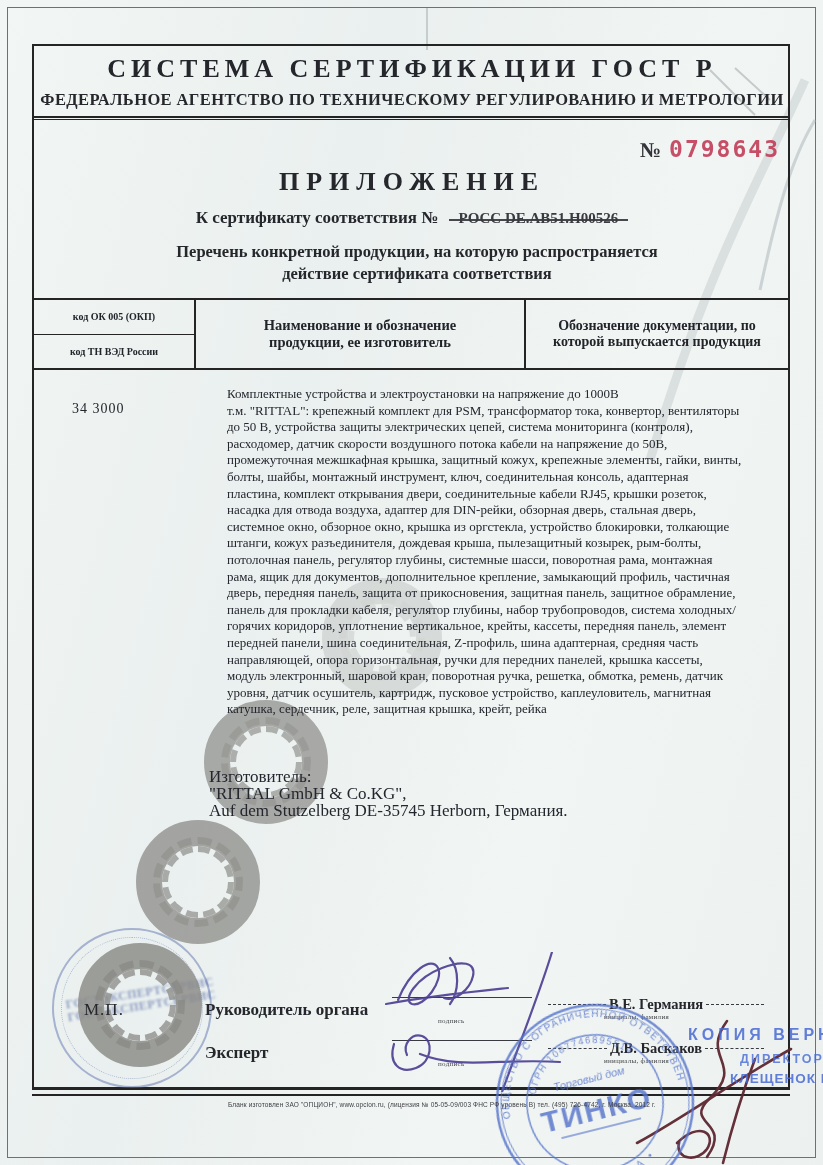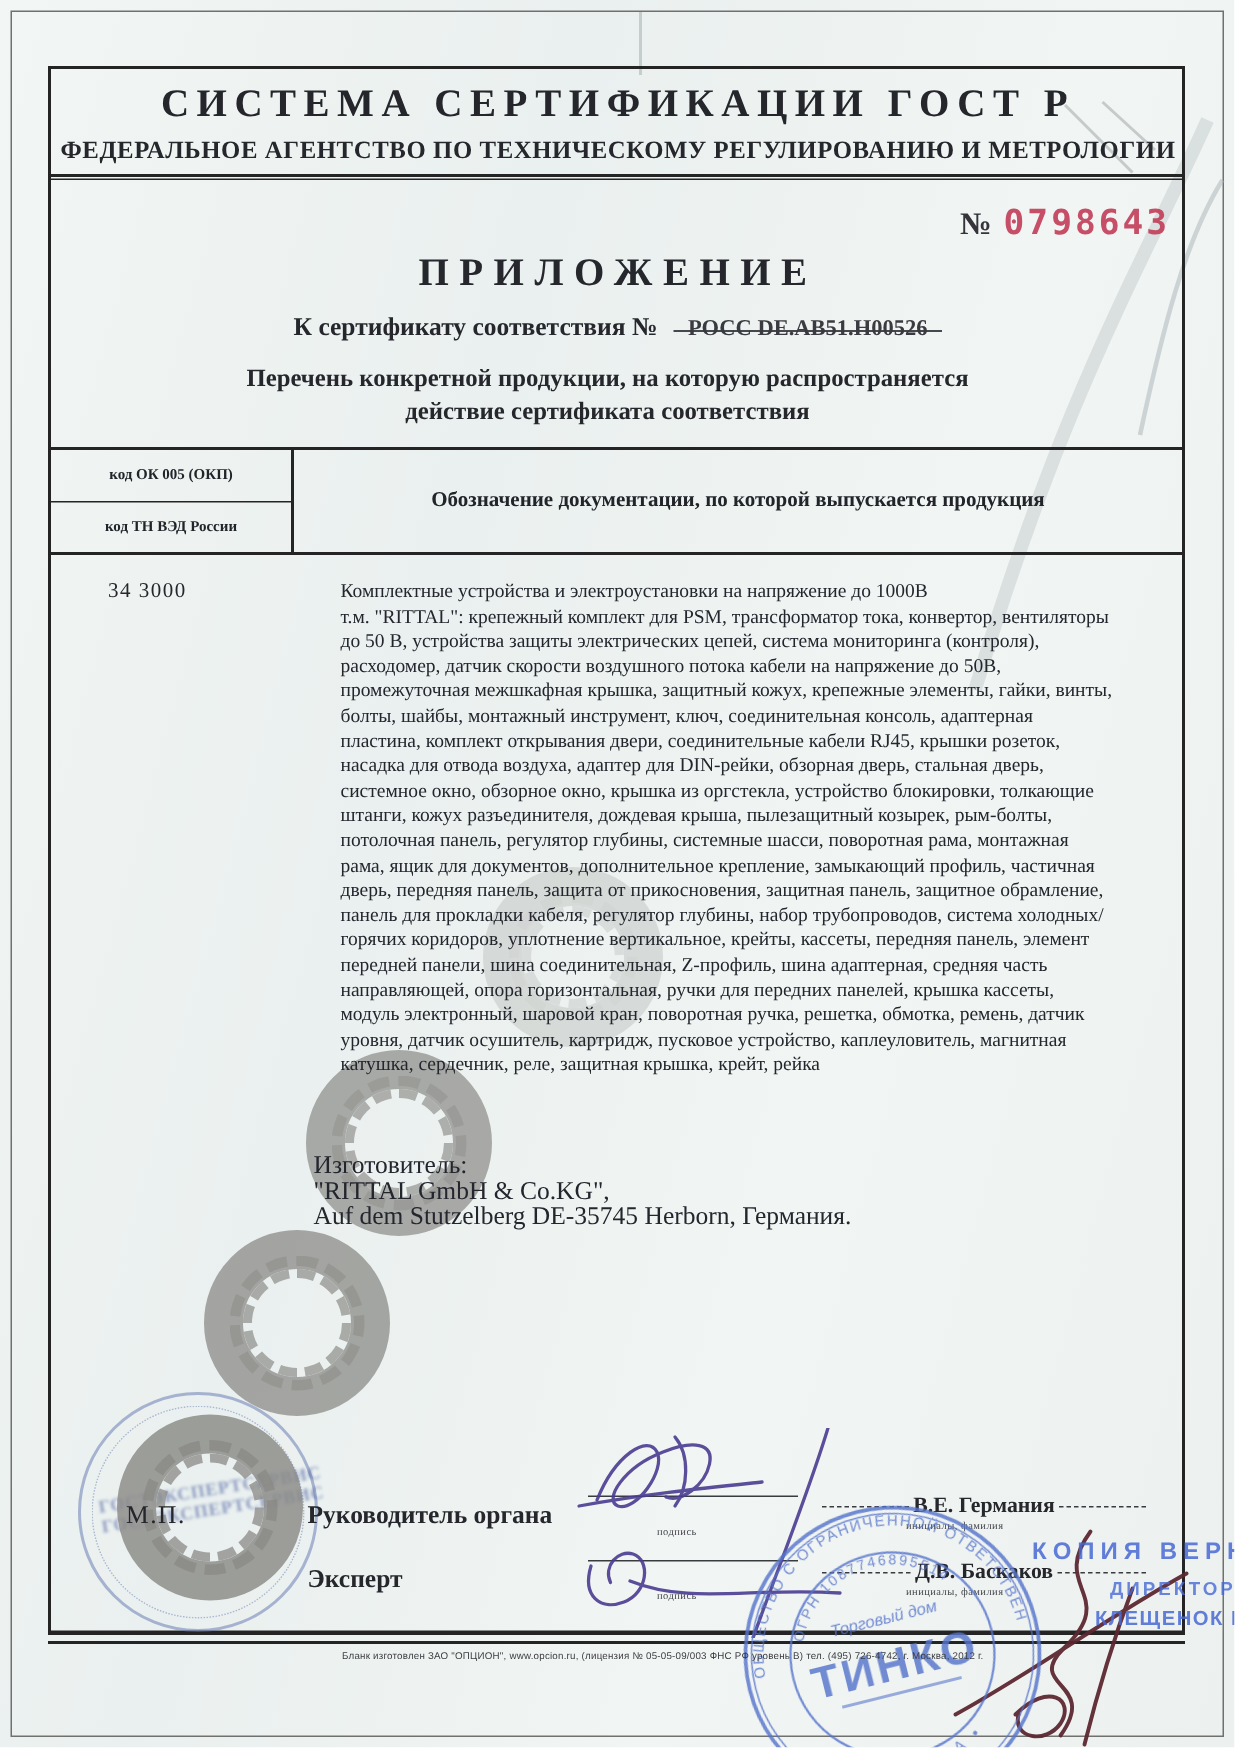--- a/index.html
+++ b/index.html
@@ -24,36 +24,36 @@
   .form-number .no{font-size:21px; font-weight:bold; color:#34343a;}
   .form-number .digits{font-family:"DejaVu Sans Mono",monospace; font-size:23px; color:#c23d58;
     letter-spacing:2px; margin-left:8px; font-weight:bold; opacity:.9;}
 
   .appendix-title{position:absolute; left:40px; top:167px; width:744px; text-align:center;
     font-size:26px; font-weight:bold; letter-spacing:7px; color:#26272c;}
   .cert-line{position:absolute; left:40px; top:208px; width:744px; text-align:center;
     font-size:17px; font-weight:bold; color:#26272c;}
   .cert-number{font-size:15px; font-weight:bold; color:#3a3b40; margin-left:6px; padding:0 10px;
     background:linear-gradient(to bottom,transparent 58%,#47484d 58%,#47484d 66%,transparent 66%);}
-  .list-subtitle{position:absolute; left:53px; width:704px; text-align:center;
+  .list-subtitle{position:absolute; left:65px; width:704px; text-align:center;
     font-size:16.5px; font-weight:bold; color:#26272c;}
 
   .tbl{position:absolute; left:32px; top:298px; width:758px; height:72px;
     border:2px solid #242424; box-sizing:border-box; display:flex;}
   .tbl .c1{width:162px; border-right:2px solid #242424; box-sizing:border-box; display:flex; flex-direction:column;}
   .tbl .c1 .r{flex:1; display:flex; align-items:center; justify-content:center;
     font-size:10px; font-weight:bold;}
   .tbl .c1 .r.top{border-bottom:1.5px solid #242424;}
   .tbl .c2{width:330px; border-right:2px solid #242424; box-sizing:border-box;
     display:flex; align-items:center; justify-content:center; text-align:center;
     font-size:14.5px; font-weight:bold; padding:0 30px; box-sizing:border-box;}
   .tbl .c3{flex:1; display:flex; align-items:center; justify-content:center; text-align:center;
     font-size:14px; font-weight:bold; padding:0 18px;}
 
-  .okp-code{position:absolute; left:72px; top:387px; font-size:14px; color:#26272c; letter-spacing:1px;}
+  .okp-code{position:absolute; left:72px; top:401px; font-size:14px; color:#26272c; letter-spacing:1px;}
   .products{position:absolute; left:227px; top:386px; width:515px;
     font-size:13px; line-height:16.6px; color:#24262e; text-align:left;}
   .manufacturer{position:absolute; left:209px; top:768px; font-size:17px; line-height:17px; color:#24262e;}
 
   
   .ring{position:absolute; border-radius:50%; box-sizing:border-box;
     border:26px solid rgba(138,138,134,0.82); filter:blur(0.5px);}
   .ring::before{content:""; position:absolute; inset:-9px; border-radius:50%;
     border:7px dashed rgba(138,138,134,0.75);}
   .ring::after{content:""; position:absolute; inset:0; border-radius:50%;
@@ -123,20 +123,21 @@
     <span class="cert-number">РОСС DE.АВ51.Н00526</span>
   </div>
   <div class="list-subtitle" style="top:242px;">Перечень конкретной продукции,  на которую распространяется</div>
   <div class="list-subtitle" style="top:264px;">действие сертификата соответствия</div>
 
   <div class="tbl">
     <div class="c1">
       <div class="r top">код ОК 005 (ОКП)</div>
       <div class="r">код ТН ВЭД России</div>
     </div>
+    <div class="c2">Наименование и обозначение продукции, ее изготовитель</div>
     <div class="c3">Обозначение документации, по которой выпускается продукция</div>
   </div>
 
   <div class="ring r4"></div>
   <div class="ring r3"></div>
   <div class="ring r2"></div>
 
   <div class="okp-code">34 3000</div>
   <div class="products">
     <div>Комплектные устройства и электроустановки на напряжение до 1000В</div>

